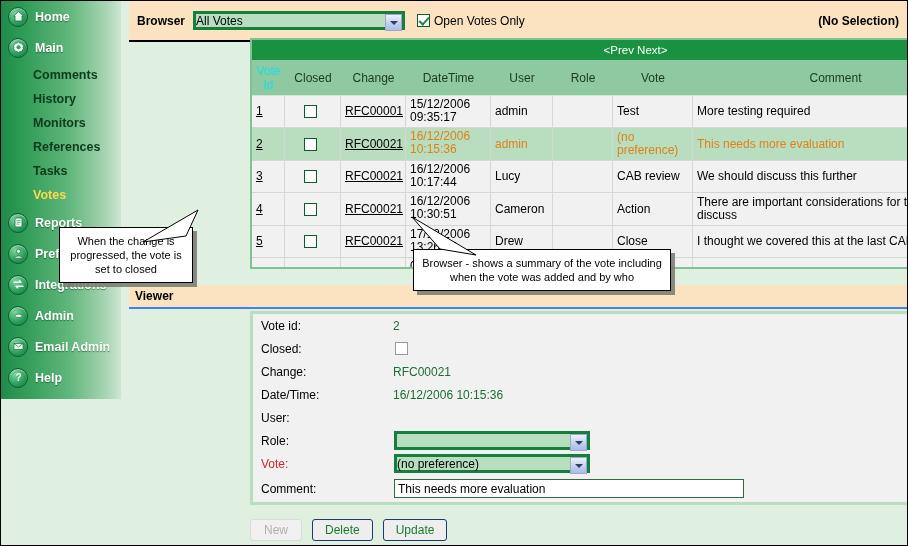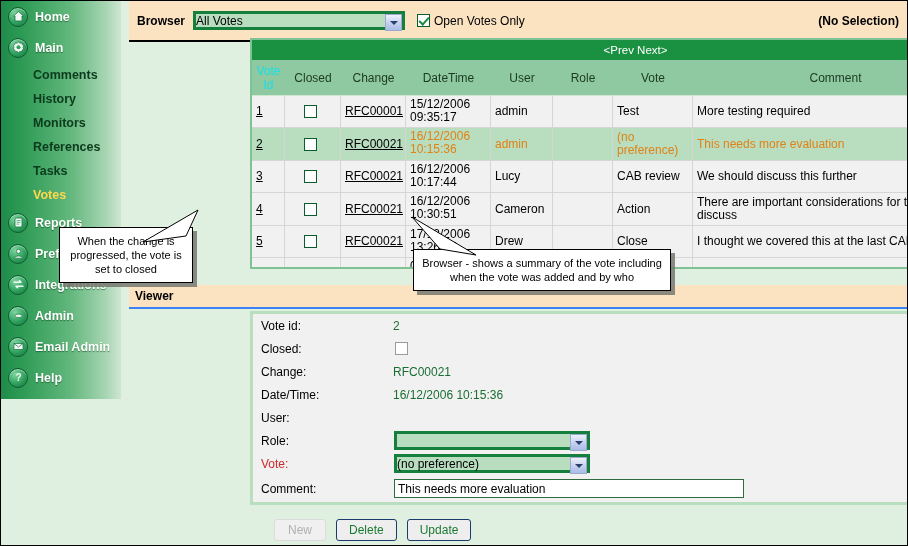--- a/index.html
+++ b/index.html
@@ -232,21 +232,20 @@
     padding: 0 3px;
     display: flex; align-items: center;
     margin-left: 1px;
   }
 
   
   #btnrow {
     position: absolute; left: 129px; top: 518px;
     display: flex; align-items: center;
     gap: 10px;
-    margin-left: 24px;
   }
   .btn {
     height: 22px;
     min-width: 52px;
     padding: 0 12px;
     background: #eeeeee;
     border: 1px solid #1b3a6e;
     border-radius: 3px;
     display: flex; align-items: center; justify-content: center;
     font-size: 12px; color: #1a7a32;

